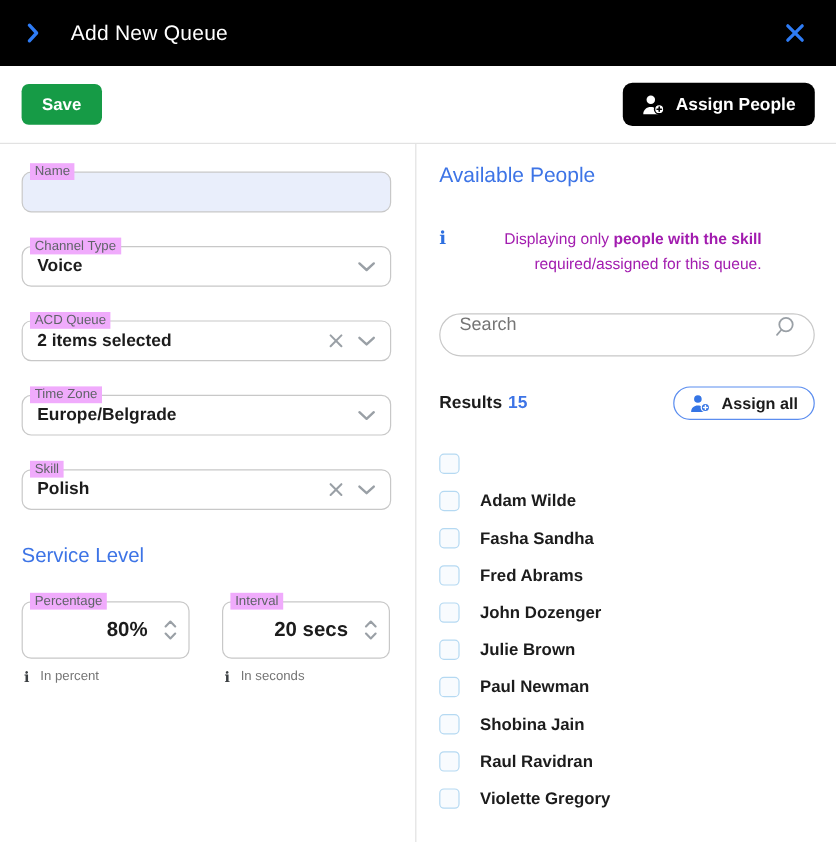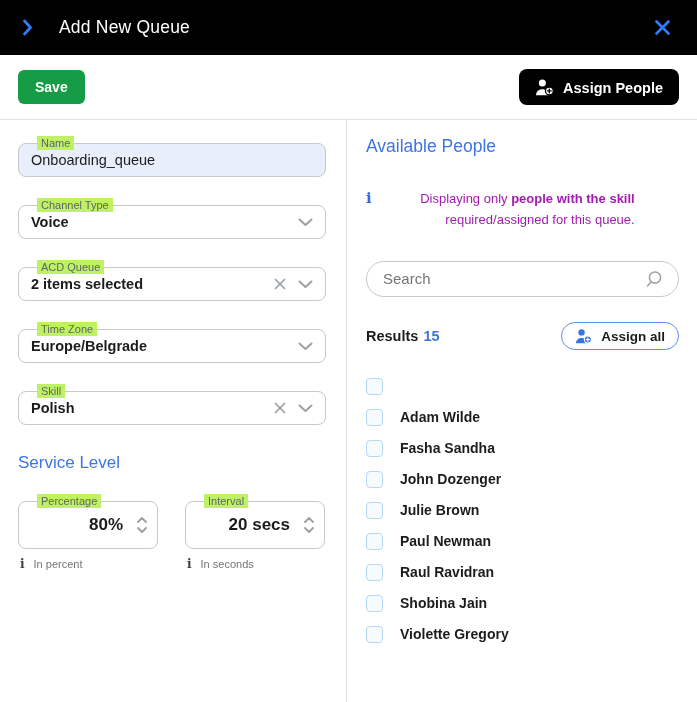--- a/index.html
+++ b/index.html
@@ -25,21 +25,21 @@
   
   .content { display:flex; height:582px; }
   .left-panel  { width:347px; border-right:1px solid #e2e2e2; padding:0 20px 0 18px; }
   .right-panel { flex:1; padding:0 18px 0 19px; }
 
   
   .fld { position:relative; height:34px; border:1px solid #c8c8c8; border-radius:8px;
     display:flex; align-items:center; padding:0 12px; margin-bottom:28px; background:#fff; }
   .fld.first { margin-top:23px; }
   .fld.filled { background:#e9eefb; }
-  .fld-label { position:absolute; top:-8px; left:18px; background:#bef264; padding:0 4px;
+  .fld-label { position:absolute; top:-8px; left:6px; background:#f0abfc; padding:0 4px;
     font-size:11px; color:#5f6368; line-height:14px; }
   .fld-value { font-size:14.5px; color:#1c1c1c; }
   .fld-value.bold { font-weight:bold; }
   .fld-input { border:none; outline:none; background:transparent; font-family:inherit;
     font-size:14.5px; color:#1c1c1c; width:100%; }
   .fld-icons { margin-left:auto; display:flex; align-items:center; gap:12px; }
   .icon-btn { display:flex; align-items:center; cursor:pointer; }
 
   
   .section-heading { color:#3d74e6; font-size:17px; font-weight:400; }
@@ -56,21 +56,21 @@
     font-size:12px; color:#3c4043; }
 
   
   .people-heading { margin-top:16px; font-size:17.5px; }
   .info-note { display:flex; gap:13px; margin-top:32px; }
   .info-i-blue { font-family:"DejaVu Serif", serif; font-weight:bold; font-style:normal;
     font-size:15px; color:#2d6fe0; line-height:1.2; }
   .info-text { font-size:13px; color:#a21caf; line-height:1.6; max-width:250px;text-align:right; }
   .info-text b { font-weight:bold; }
   .search-box { margin-top:30px; height:36px; border:1px solid #c8c8c8; border-radius:18px;
-    display:flex; align-items:center; padding:0 14px 0 16px; }
+    display:flex; align-items:flex-start; padding:0 14px 0 16px; }
   .search-input { flex:1; border:none; outline:none; background:transparent;
     font-family:inherit; font-size:15px; color:#1c1c1c; }
   .search-input::placeholder { color:#757575; }
   .results-row { margin-top:25px; display:flex; align-items:center; justify-content:space-between; }
   .results-label { font-size:14.5px; font-weight:bold; color:#1c1c1c; }
   .results-count { color:#3d74e6; margin-left:5px; }
   .assign-all-btn { background:#fff; border:1px solid #5b8def; border-radius:16px;
     padding:5px 13px; display:flex; align-items:flex-end; gap:9px; cursor:pointer;
     font-size:13.5px; font-weight:bold; color:#1c1c1c; }
   .people-list { margin-top:21px; }
@@ -113,21 +113,20 @@
     <span>Assign People</span>
   </button>
 </div>
 
 <div class="content">
 
   <div class="left-panel">
 
     <div class="fld first filled">
       <span class="fld-label">Name</span>
-      <input class="fld-input" type="text" value="Onboarding_queue" style="">
     </div>
 
     <div class="fld">
       <span class="fld-label">Channel Type</span>
       <span class="fld-value bold">Voice</span>
       <span class="fld-icons">
         <span class="icon-btn">
           <svg width="15" height="9" viewBox="0 0 15 9">
               <polyline points="1.5,1.5 7.5,7 13.5,1.5" fill="none" stroke="#9aa0a6" stroke-width="2" stroke-linecap="round" stroke-linejoin="round"></polyline>
             </svg>
@@ -269,44 +268,48 @@
       <div class="person-row">
         <span class="checkbox"></span>
         <span class="person-name">Adam Wilde</span>
       </div>
 
       <div class="person-row">
         <span class="checkbox"></span>
         <span class="person-name">Fasha Sandha</span>
       </div>
 
+      <div class="person-row">
+        <span class="checkbox"></span>
+        <span class="person-name">Fred Abrams</span>
+      </div>
 
       <div class="person-row">
         <span class="checkbox"></span>
         <span class="person-name">John Dozenger</span>
       </div>
 
       <div class="person-row">
         <span class="checkbox"></span>
         <span class="person-name">Julie Brown</span>
       </div>
 
       <div class="person-row">
         <span class="checkbox"></span>
         <span class="person-name">Paul Newman</span>
       </div>
 
       <div class="person-row">
         <span class="checkbox"></span>
+        <span class="person-name">Shobina Jain</span>
+      </div>
+
+      <div class="person-row">
+        <span class="checkbox"></span>
         <span class="person-name">Raul Ravidran</span>
-      </div>
-
-      <div class="person-row">
-        <span class="checkbox"></span>
-        <span class="person-name">Shobina Jain</span>
       </div>
 
       <div class="person-row">
         <span class="checkbox"></span>
         <span class="person-name">Violette Gregory</span>
       </div>
     </div>
 
   </div>
 </div>

